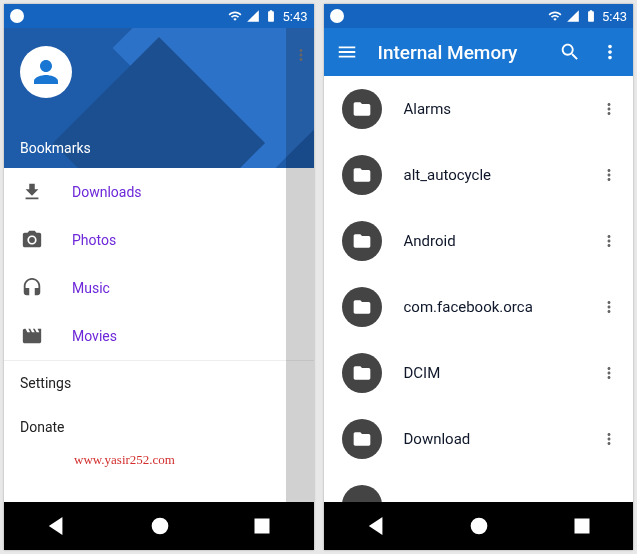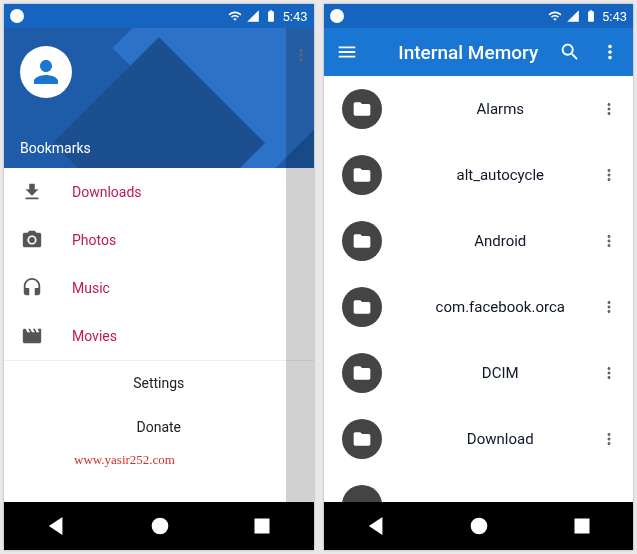--- a/index.html
+++ b/index.html
@@ -1,35 +1,35 @@
 <!DOCTYPE html>
 <html><head>
 <meta charset="utf-8">
 <style>
 * { margin: 0; padding: 0; box-sizing: border-box; }
 body { font-family: Roboto, Arial, sans-serif; background: #e8e8e8; width: 637px; height: 554px; display: flex; gap: 10px; padding: 4px; }
-.phone { width: 310px; height: 546px; background: #fff; display: flex; flex-direction: column; overflow: hidden; position: relative; box-shadow: 0 0 2px rgba(0,0,0,0.3); text-align: center; }
+.phone { width: 310px; height: 546px; background: #fff; display: flex; flex-direction: column; overflow: hidden; position: relative; box-shadow: 0 0 2px rgba(0,0,0,0.3); }
 .status-bar { height: 24px; background: #1565c0; color: #fff; display: flex; align-items: center; justify-content: space-between; padding: 0 6px; font-size: 13px; }
 .status-right { display: flex; align-items: center; gap: 4px; }
 .status-right svg { width: 14px; height: 14px; fill: #fff; }
 .app-bar { height: 48px; background: #1976d2; display: flex; align-items: center; padding: 0 12px; color: #fff; }
 .app-bar .title { font-size: 19px; font-weight: 500; margin-left: 20px; flex: 1; }
 .app-bar svg { fill: #fff; }
 .drawer-header { height: 140px; background: #1e5ba8; position: relative; overflow: hidden; }
 .drawer-header::before, .drawer-header::after { content: ''; position: absolute; background: #2368c0; transform: rotate(45deg); }
 .drawer-header::before { width: 200px; height: 200px; top: -80px; right: -40px; background: #2d72c9; }
 .drawer-header::after { width: 150px; height: 150px; top: 40px; right: 80px; background: #1c4f8f; }
 .avatar { width: 52px; height: 52px; border-radius: 50%; background: #fff; display: flex; align-items: center; justify-content: center; position: absolute; top: 18px; left: 16px; z-index: 2; }
 .avatar svg { fill: #1976d2; }
 .drawer-sub { position: absolute; bottom: 12px; left: 16px; color: #fff; font-size: 14px; font-weight: 400; z-index: 2; }
 .drawer-body { flex: 1; background: #fff; overflow-y: auto; }
 .drawer-item { display: flex; align-items: center; height: 48px; padding: 0 16px; cursor: pointer; }
 .drawer-item .di-icon { width: 24px; height: 24px; margin-right: 28px; display: flex; align-items: center; justify-content: center; }
 .drawer-item .di-icon svg { fill: #555; }
-.drawer-item .di-label { font-size: 14px; color: #be185d; }
+.drawer-item .di-label { font-size: 14px; color: #6d28d9; }
 .drawer-sec { padding: 14px 16px; font-size: 14px; color: #222; border-top: 1px solid #eee; cursor: pointer; }
 .drawer-sec:first-of-type { margin-top: 6px; }
 .watermark { position: absolute; bottom: 82px; left: 70px; color: #d32f2f; font-size: 13px; font-family: 'Times New Roman', serif; z-index: 5; }
 .nav-bar { height: 48px; background: #000; display: flex; align-items: center; justify-content: space-around; }
 .nav-bar svg { fill: #fff; stroke: #fff; }
 .list-body { flex: 1; background: #fff; overflow: hidden; }
 .list-row { display: flex; align-items: center; height: 66px; padding: 0 12px; cursor: pointer; }
 .folder-circle { width: 40px; height: 40px; border-radius: 50%; background: #444; display: flex; align-items: center; justify-content: center; margin-right: 22px; margin-left: 6px; }
 .folder-circle svg { fill: #fff; }
 .list-label { flex: 1; font-size: 15px; color: #0f172a; }

